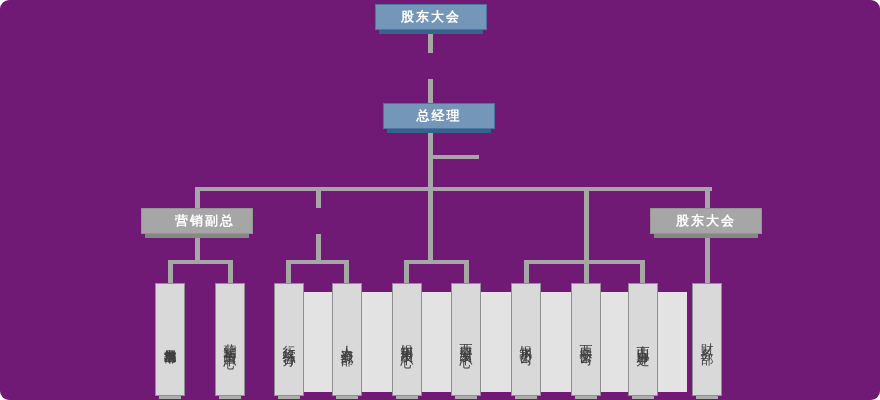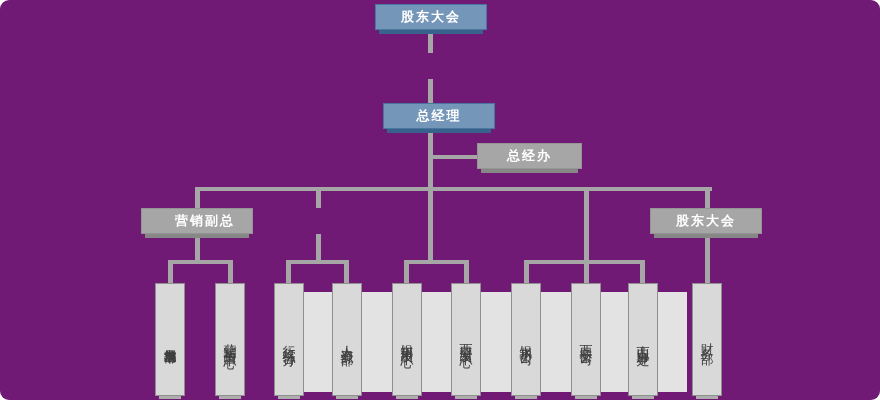--- a/index.html
+++ b/index.html
@@ -113,21 +113,20 @@
   <div class="line" style="left:404px; top:260px; width:5px; height:23px;"></div>
   <div class="line" style="left:464px; top:260px; width:5px; height:23px;"></div>
 
   <div class="line" style="left:524px; top:260px; width:121px; height:4px;"></div>
   <div class="line" style="left:524px; top:260px; width:5px; height:23px;"></div>
   <div class="line" style="left:640px; top:260px; width:5px; height:23px;"></div>
 
   <div class="exec" style="left:375px; top:4px;">股东大会</div>
   <div class="exec" style="left:366px; top:103px;margin-left:17px;">总经理</div>
 
-  <div class="mgr" style="left:477px; top:143px; width:105px;">总经办</div>
   <div class="mgr" style="left:141px; top:208px;padding-left:16px;">营销副总</div>
   <div class="mgr" style="left:650px; top:208px;">股东大会</div>
 
   <div class="dept tight" style="left:155px;">
     <span>事业发展与市场部</span>
   </div>
   <div class="dept" style="left:215px;">
     <span>营销与运营中心</span>
   </div>
   <div class="dept" style="left:274px;">

